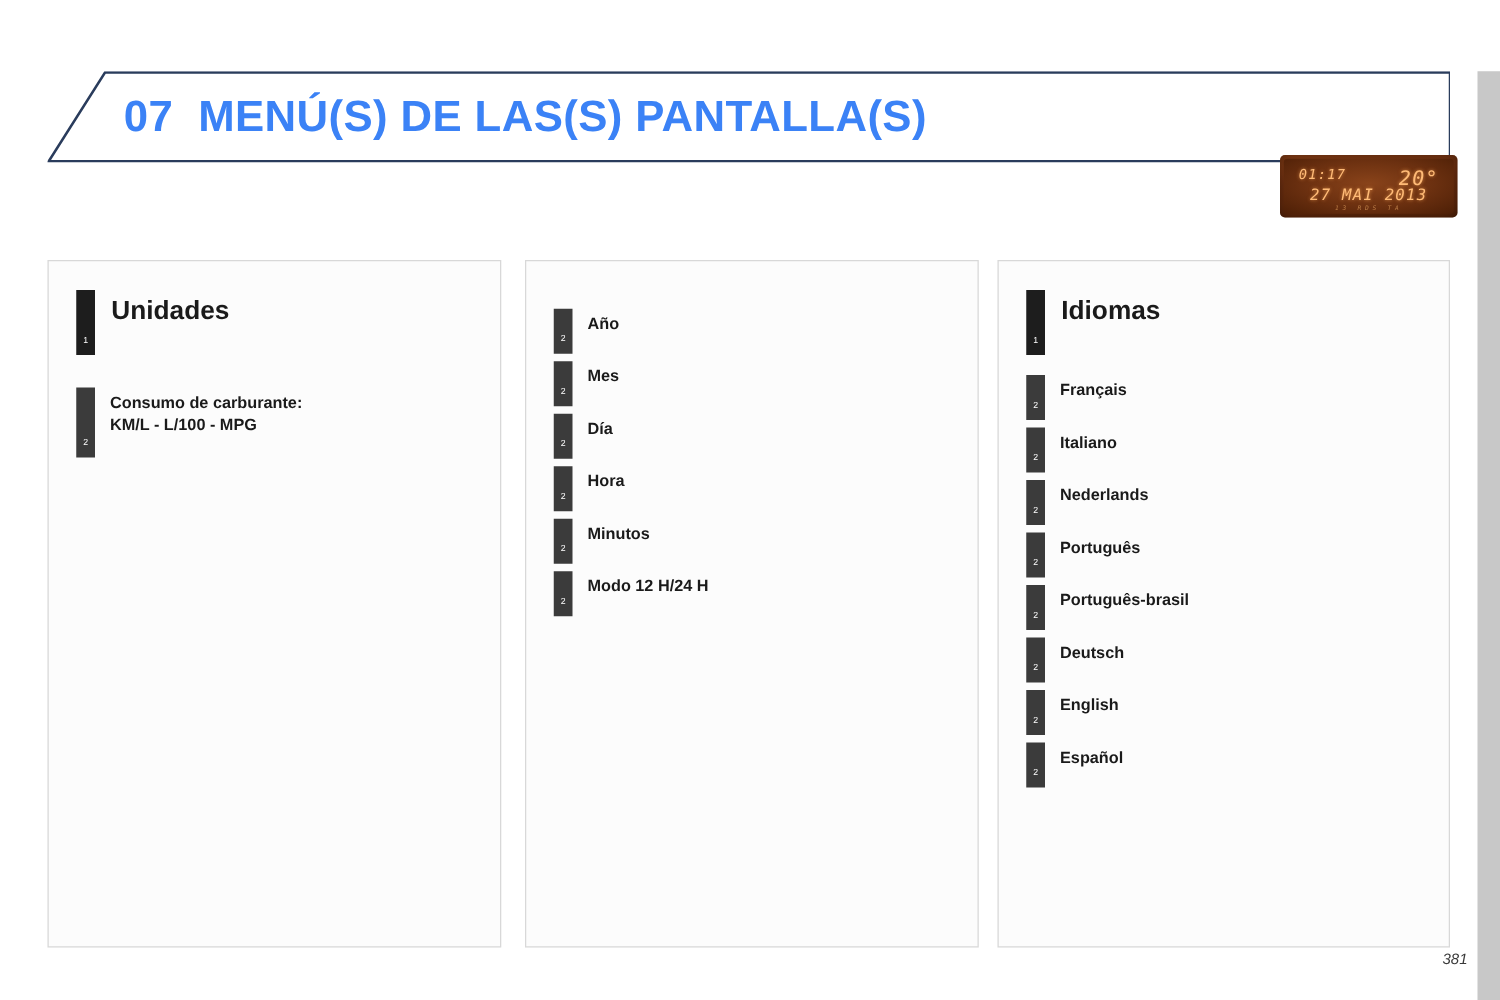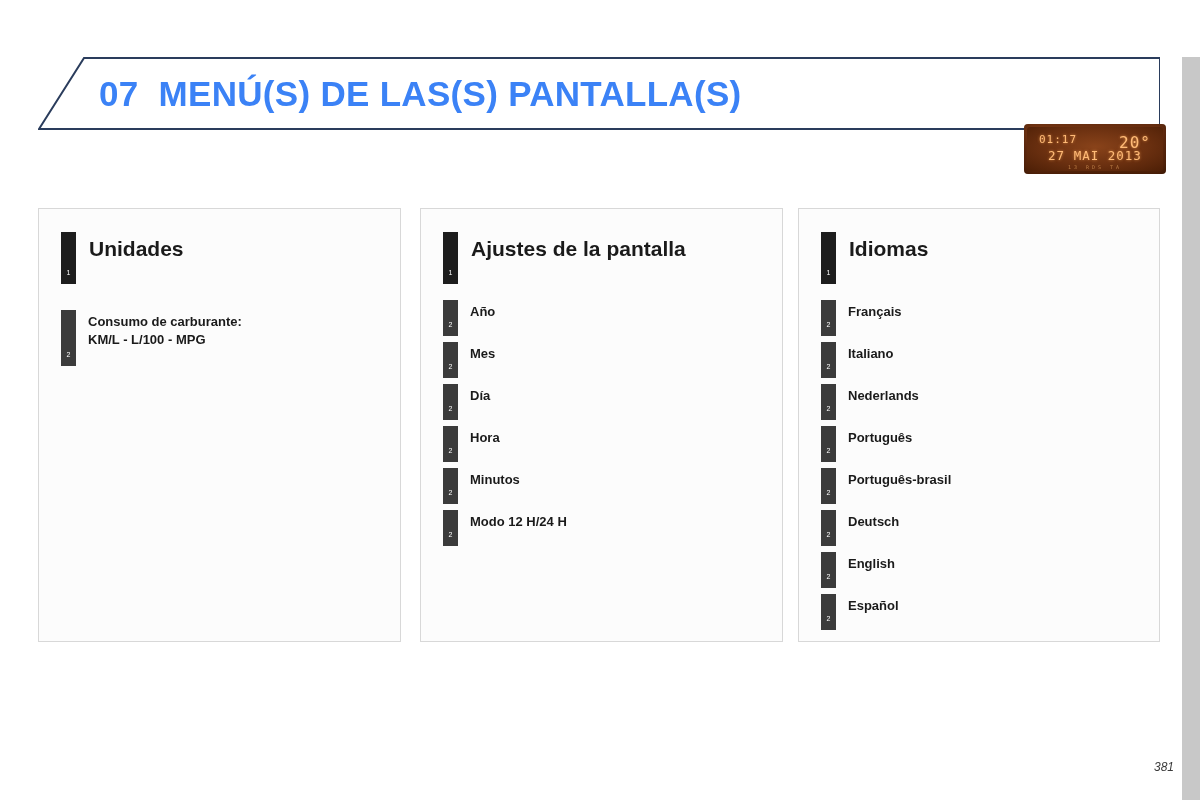--- a/index.html
+++ b/index.html
@@ -55,20 +55,21 @@
   .cluster-display {
     position: absolute;
     left: 986px;
     top: 67px;
     width: 142px;
     height: 50px;
     border-radius: 4px;
     background: linear-gradient(175deg, #8a3f16 0%, #6e2f10 40%, #5a2508 100%);
     box-shadow: inset 0 0 12px rgba(0,0,0,0.45);
     overflow: hidden;
+    font-style: italic;
   }
   .cluster-inner {
     position: absolute;
     inset: 3px;
     border-radius: 3px;
     background: radial-gradient(ellipse at 50% 45%, #89431a 0%, #6b3010 55%, #4d1f06 100%);
   }
   .seg {
     position: absolute;
     font-family: "DejaVu Sans Mono", monospace;
@@ -86,21 +87,21 @@
   .panels {
     position: absolute;
     left: 38px;
     top: 208px;
     width: 1122px;
     height: 550px;
   }
   .panel {
     position: absolute;
     top: 0;
-    height: 434px;
+    height: 550px;
     background: #fcfcfc;
     border: 1px solid #d8d8d8;
     box-sizing: border-box;
   }
   .panel-1 { left: 0px;   width: 363px; }
   .panel-2 { left: 382px; width: 363px; }
   .panel-3 { left: 760px; width: 362px; }
 
   
   .row {
@@ -216,26 +217,20 @@
           <span>2</span>
         </div>
         <div class="row-text">Consumo de carburante:
 KM/L - L/100 - MPG</div>
       </div>
     </div>
   </div>
 
   <div class="panel panel-2">
     <div class="panel-body p2-body">
-      <div class="row row-title">
-        <div class="marker lvl1">
-          <span>1</span>
-        </div>
-        <div class="row-text">Ajustes de la pantalla</div>
-      </div>
       <div class="gap-title"></div>
 
       <div class="row row-item">
         <div class="marker lvl2">
           <span>2</span>
         </div>
         <div class="row-text">Año</div>
       </div>
       <div class="gap-item"></div>
 

